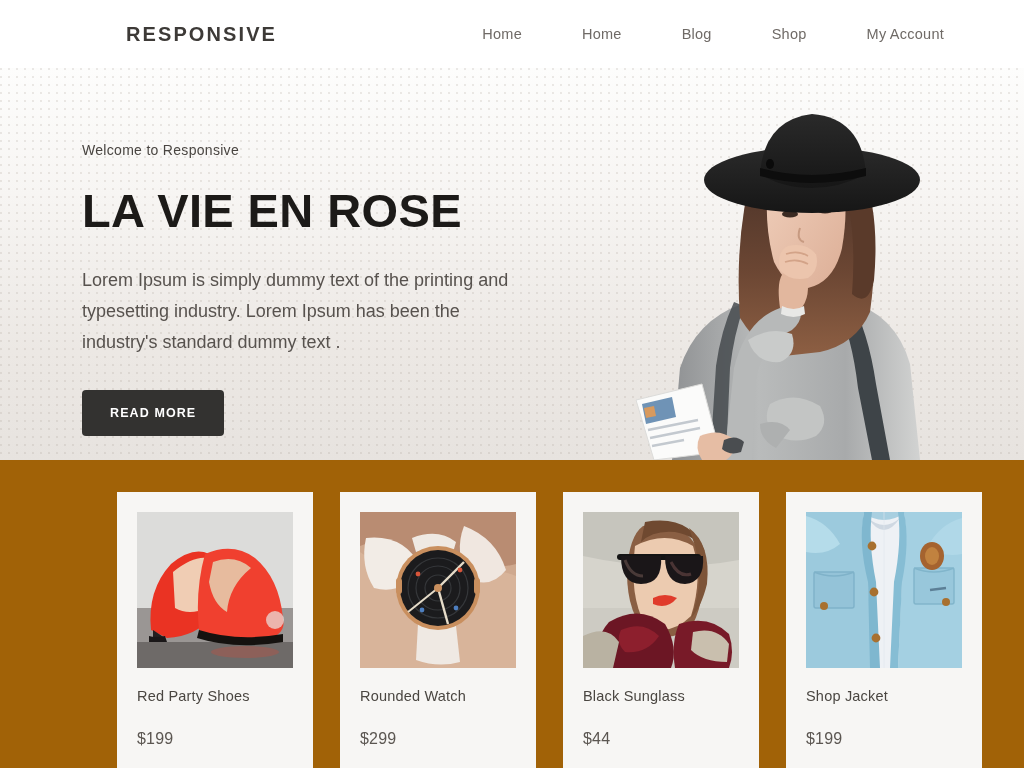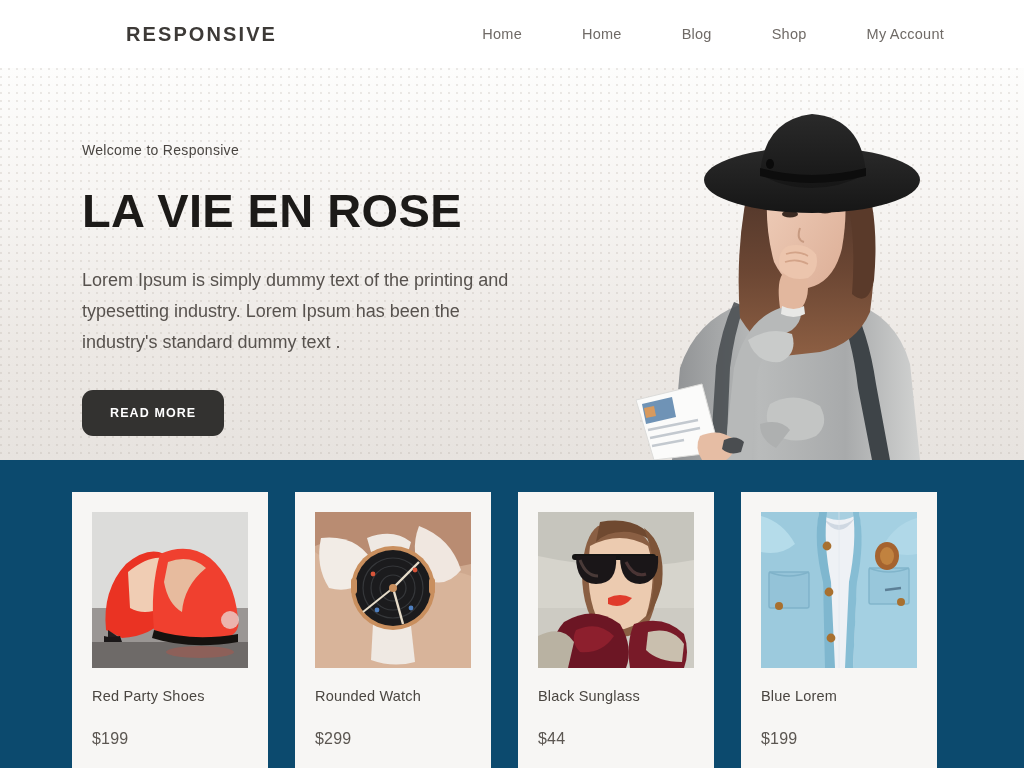--- a/index.html
+++ b/index.html
@@ -47,33 +47,33 @@
     letter-spacing:.4px; line-height:1.05; margin-bottom:30px;
     white-space:nowrap;
   }
   .hero-desc{
     font-size:18px; color:#57524e; line-height:1.72;
     max-width:440px; margin-bottom:32px;
   }
   .read-more-btn{
     display:inline-block; background:#333230; color:#ffffff;
     font-size:12.5px; font-weight:700; letter-spacing:1.1px;
-    padding:16px 28px; border:none; cursor:pointer; border-radius:11px;
+    padding:16px 28px; border:none; cursor:pointer; border-radius:4px;
     font-family:"Liberation Sans", sans-serif;
   }
   .hero-figure{
     position:absolute; right:0; bottom:0; top:0;
     width:440px; z-index:2; pointer-events:none;
   }
   .hero-figure svg{ display:block; width:100%; height:100%; }
 
   
   .products{
-    width:1024px; height:308px; background:#0c4a6e;
-    padding:32px 80px 0 72px;
+    width:1024px; height:308px; background:#a16207;
+    padding:32px 80px 0 117px;
     display:flex; gap:27px; align-items:flex-start;
   }
   .product-card{
     width:196px; background:#f7f6f4; padding:20px 20px 22px 20px;
     cursor:pointer;
   }
   .product-thumb{
     width:156px; height:156px; overflow:hidden; background:#ddd8d3;
     display:block;
   }
@@ -290,17 +290,17 @@
         <ellipse cx="126" cy="44" rx="7" ry="9" fill="#c1823f"></ellipse>
         <circle cx="66" cy="34" r="4.4" fill="#a8702f"></circle>
         <circle cx="68" cy="80" r="4.4" fill="#a8702f"></circle>
         <circle cx="70" cy="126" r="4.4" fill="#a8702f"></circle>
         <circle cx="18" cy="94" r="4" fill="#a8702f"></circle>
         <circle cx="140" cy="90" r="4" fill="#a8702f"></circle>
         <path d="M124 78 L140 76" stroke="#5c7f96" stroke-width="2.4"></path>
         <path d="M78 0 L78 156" stroke="#dfe6ed" stroke-width="1" opacity=".6"></path>
       </svg>
     </div>
-    <div class="product-name">Blue Lorem</div>
+    <div class="product-name">Shop Jacket</div>
     <div class="product-price">$199</div>
   </div>
 
 </section>
 
 </body></html>

